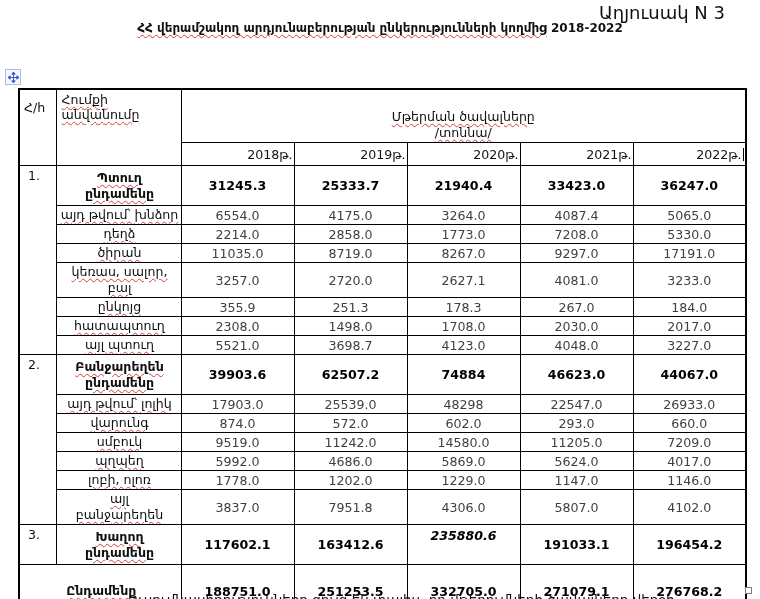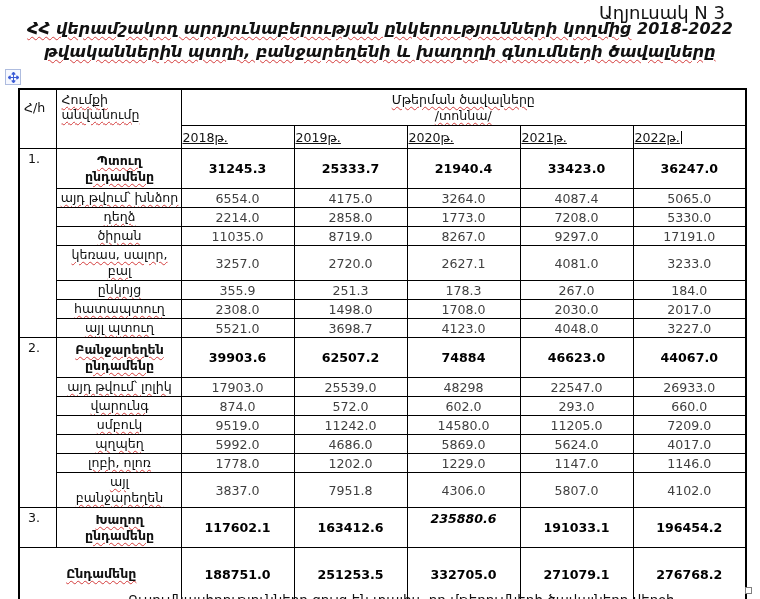--- a/index.html
+++ b/index.html
@@ -3,40 +3,40 @@
 <meta charset="utf-8">
 <style>
   html,body{margin:0;padding:0;background:#fff;}
   .page{
     position:relative;width:760px;height:599px;background:#fff;overflow:hidden;
     font-family:"DejaVu Sans",sans-serif;color:#111;
   }
   
   .annotation{position:absolute;top:2px;right:35px;font-size:18px;}
   .title{position:absolute;top:17px;left:0;width:760px;text-align:center;
-         font-size:16px;font-weight:bold;line-height:23px;font-style:italic;}
+         font-size:12px;font-weight:bold;line-height:23px;}
   .sq{text-decoration-line:underline;text-decoration-style:wavy;
       text-decoration-color:#d43c3c;text-decoration-thickness:1px;
       text-underline-offset:2px;}
   .pre{white-space:pre-line;}
   
   .move-handle{position:absolute;left:5px;top:69px;width:14px;height:14px;
     border:1px solid #aebcdf;background:#f6f8ff;display:flex;align-items:center;justify-content:center;}
   
   table.doc{position:absolute;left:18px;top:88px;border-collapse:collapse;
     table-layout:fixed;width:727px;font-size:12.6px;}
   table.doc{border:2px solid #000;}
   table.doc th,table.doc td{border:1px solid #000;overflow:hidden;}
   thead th{font-weight:normal;vertical-align:top;}
   tr.h1{height:34px;}
   tr.h2{height:23px;}
   .no-h{text-align:left;padding:10px 0 0 4px;}
   .name-h{text-align:left;padding:2px 0 0 5px;}
-  .group-h{text-align:center;padding-top:2px;line-height:16px;}
-  .year-h{text-align:left;vertical-align:middle;text-decoration:underline;}
+  .group-h{text-align:center;padding-top:19px;line-height:16px;}
+  .year-h{text-align:right;vertical-align:middle;}
   tbody tr{height:18px;}
   tr.row-0,tr.row-8,tr.row-15{height:40px;}
   tr.row-4,tr.row-14{height:34px;}
   tr.row-16{height:54px;}
   td.no-cell{vertical-align:top;text-align:left;padding:2px 0 0 8px;}
   td.label-cell{vertical-align:middle;padding:1px 2px 1px 4px;line-height:16px;}
   td.label-cell .pre{display:inline-block;}
   td.align-left{text-align:center;}
   td.align-center{text-align:center;}
   td.val-cell{text-align:center;vertical-align:middle;color:#3f3f3f;padding:0 2px;}
@@ -55,21 +55,20 @@
 </style>
 </head>
 <body>
 
 <div class="page">
 
   <div class="annotation">Աղյուսակ N 3</div>
 
   <div class="title">
     <div><span class="sq">ՀՀ վերամշակող արդյունաբերության ընկերությունների  կողմից</span> <span>2018-2022</span></div>
-    <div><span class="sq">թվականներին պտղի, բանջարեղենի և խաղողի գնումների ծավալները</span></div>
   </div>
 
   <div class="move-handle">
     <svg width="11" height="11" viewBox="0 0 11 11">
       <g stroke="#3b5bd6" stroke-width="1" fill="#3b5bd6">
         <line x1="5.5" y1="1.5" x2="5.5" y2="9.5"></line>
         <line x1="1.5" y1="5.5" x2="9.5" y2="5.5"></line>
         <path d="M5.5 0 L3.8 2.2 L7.2 2.2 Z"></path>
         <path d="M5.5 11 L3.8 8.8 L7.2 8.8 Z"></path>
         <path d="M0 5.5 L2.2 3.8 L2.2 7.2 Z"></path>

